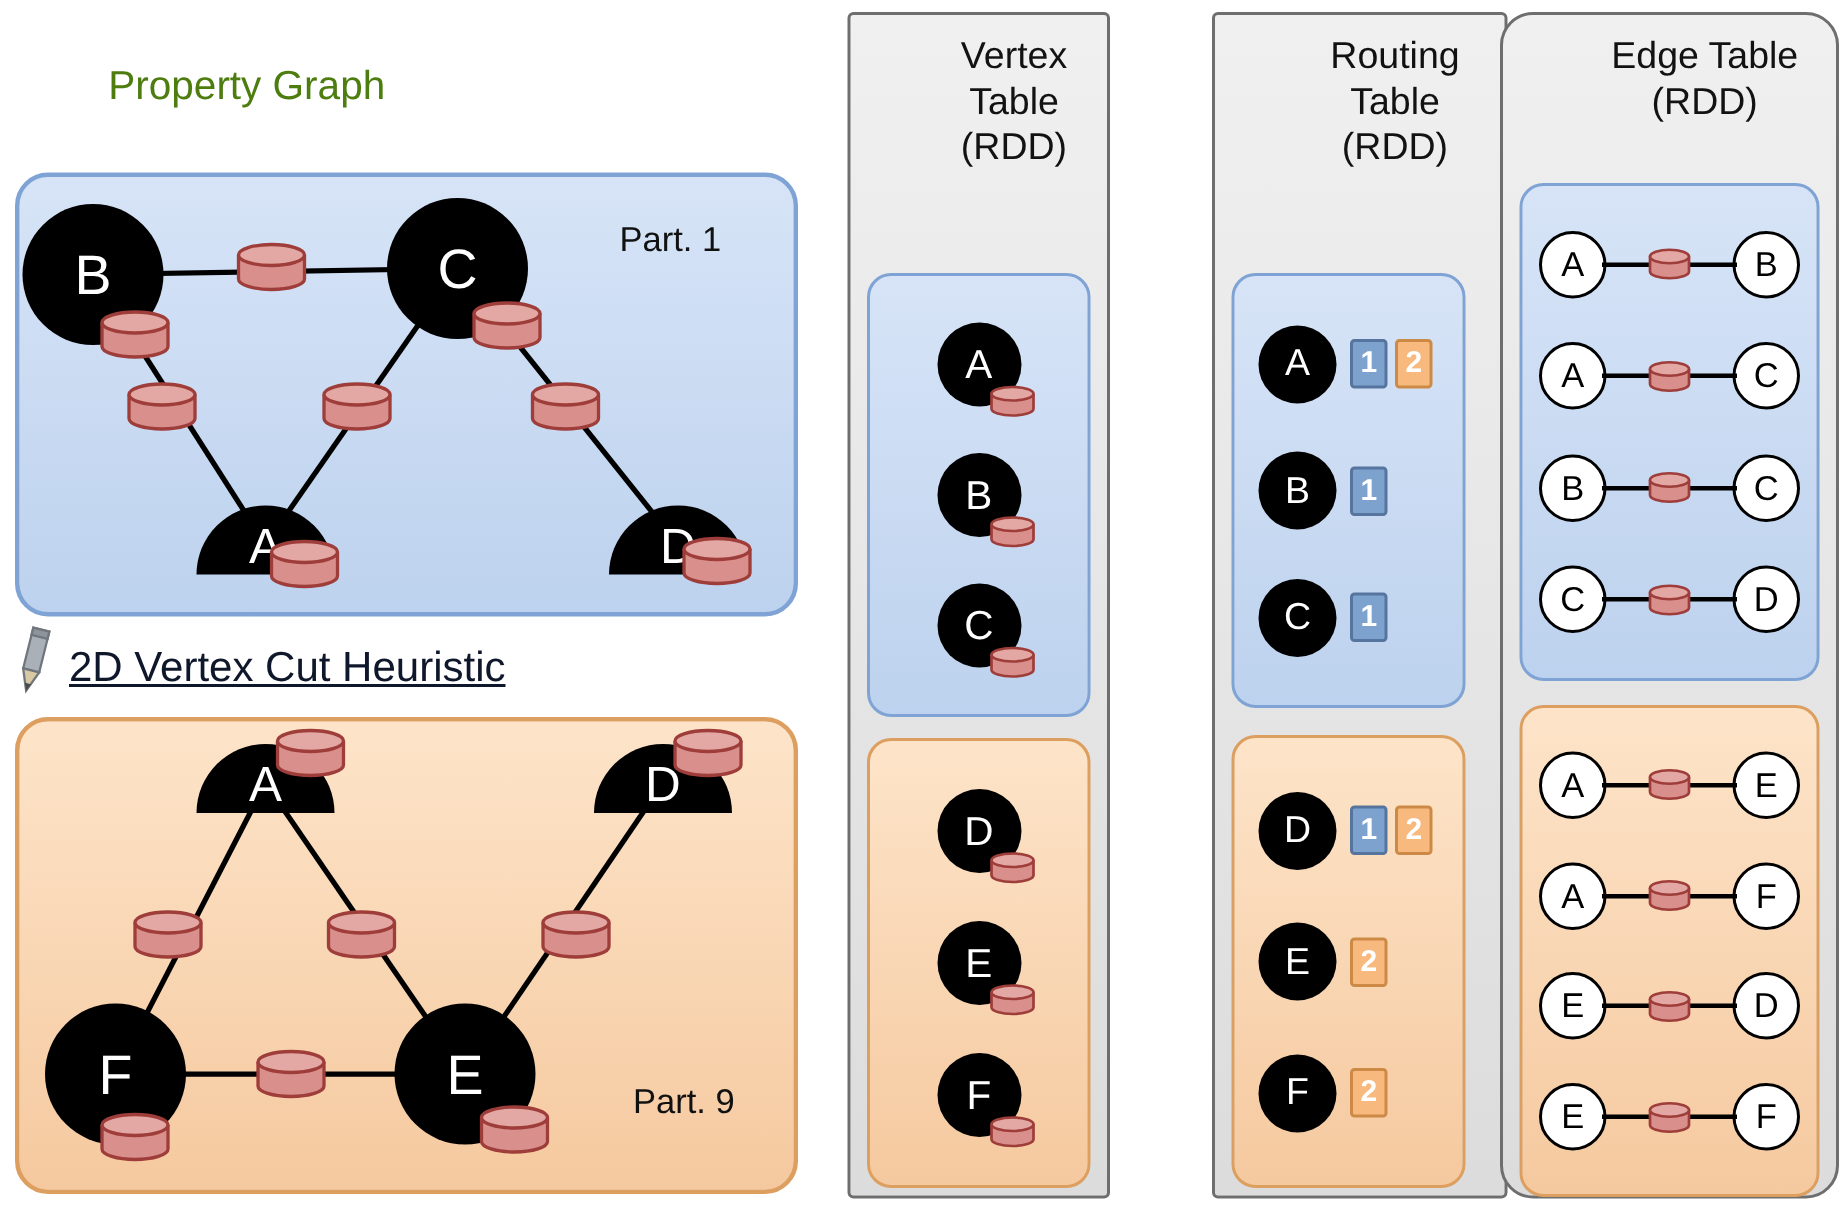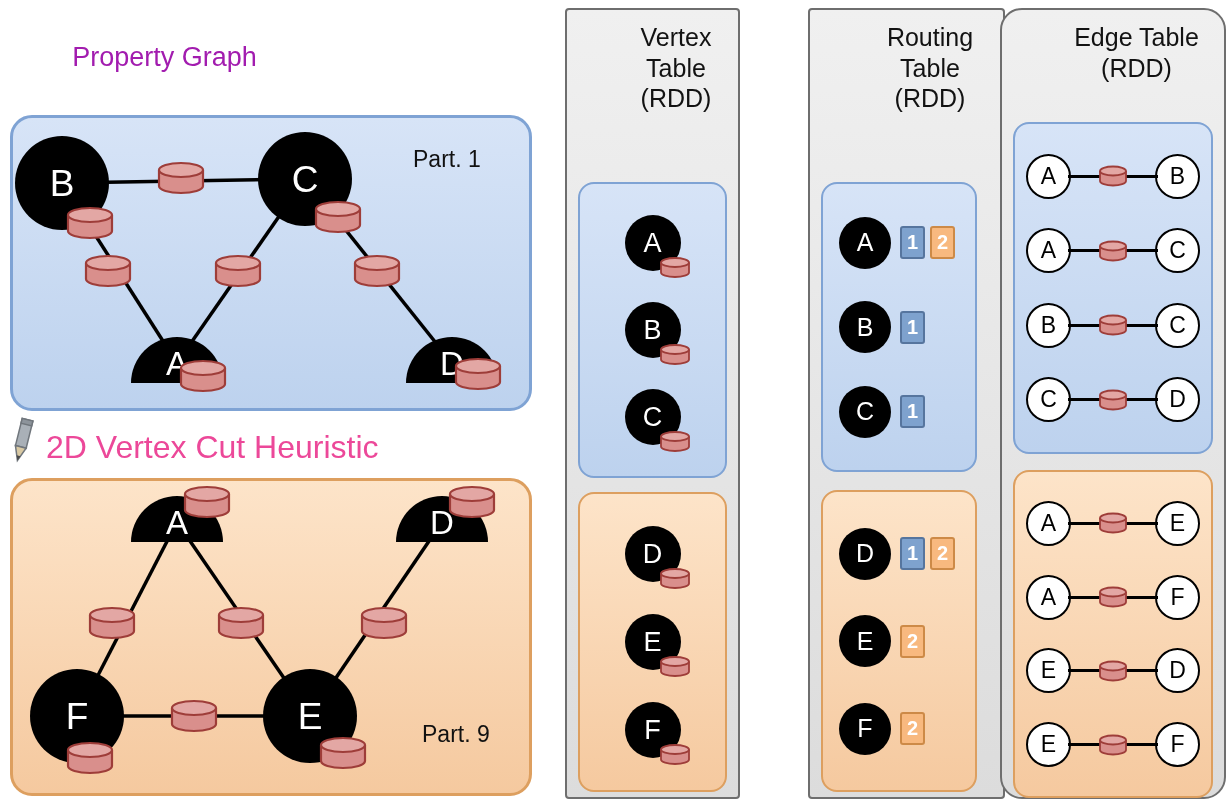--- a/index.html
+++ b/index.html
@@ -6,31 +6,31 @@
   html,body { background:#ffffff; }
   body {
     width:1229px; height:807px; position:relative; overflow:hidden;
     font-family:"Liberation Sans", sans-serif; color:var(--text-color,#111);
   }
   #root { position:absolute; inset:0; }
 
   
   #graph-area { position:absolute; left:0; top:0; width:545px; height:807px; }
   #left-title { position:absolute; left:52px; top:42px; width:225px; text-align:center;
-                font-size:27px; color:#a21caf; }
+                font-size:27px; color:#4d7c0f; }
   #graph-svg { position:absolute; left:0; top:0; pointer-events:none; }
   #graph-svg text { font-family:"Liberation Sans", sans-serif; }
   .part-box { position:absolute; border-radius:22px; }
   .part-box.blue   { background:linear-gradient(180deg,var(--blue-fill-top),var(--blue-fill-bottom));
                      border:3px solid var(--blue-border); }
   .part-box.orange { background:linear-gradient(180deg,var(--orange-fill-top),var(--orange-fill-bottom));
                      border:3px solid var(--orange-border); }
   .part-label { position:absolute; font-size:23px; color:#111; }
   #pencil-icon { position:absolute; left:4px; top:416px; }
-  #cut-label { position:absolute; left:46px; top:429px; font-size:32px; color:#ec4899; }
+  #cut-label { position:absolute; left:46px; top:429px; font-size:28px; color:#0f172a;text-decoration:underline; }
 
   
   .panel { position:absolute; top:8px; height:791px;
            background:linear-gradient(180deg,var(--panel-fill-top),var(--panel-fill-bottom));
            border:2px solid var(--panel-border); border-radius:4px; }
   .panel-title { text-align:center; padding-top:12px; font-size:25px; line-height:1.22;
                  color:#121212; white-space:pre-line;margin-left:47px; }
   .group-box { position:absolute; border-radius:16px; display:flex; flex-direction:column;
                justify-content:space-evenly; align-items:center; }
   .group-box.blue   { background:linear-gradient(180deg,var(--blue-fill-top),var(--blue-fill-bottom));

